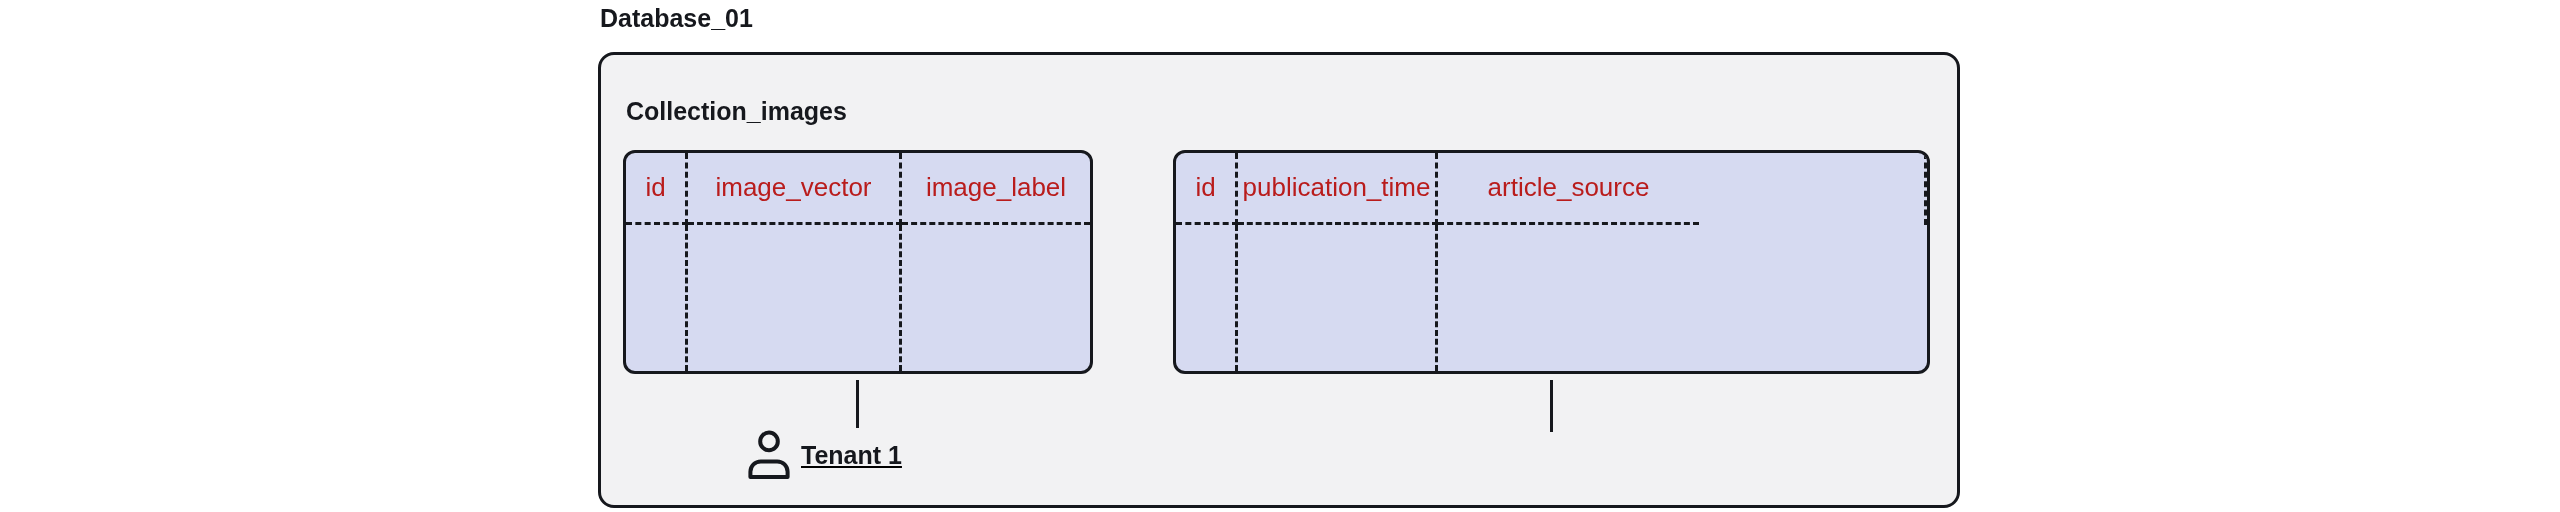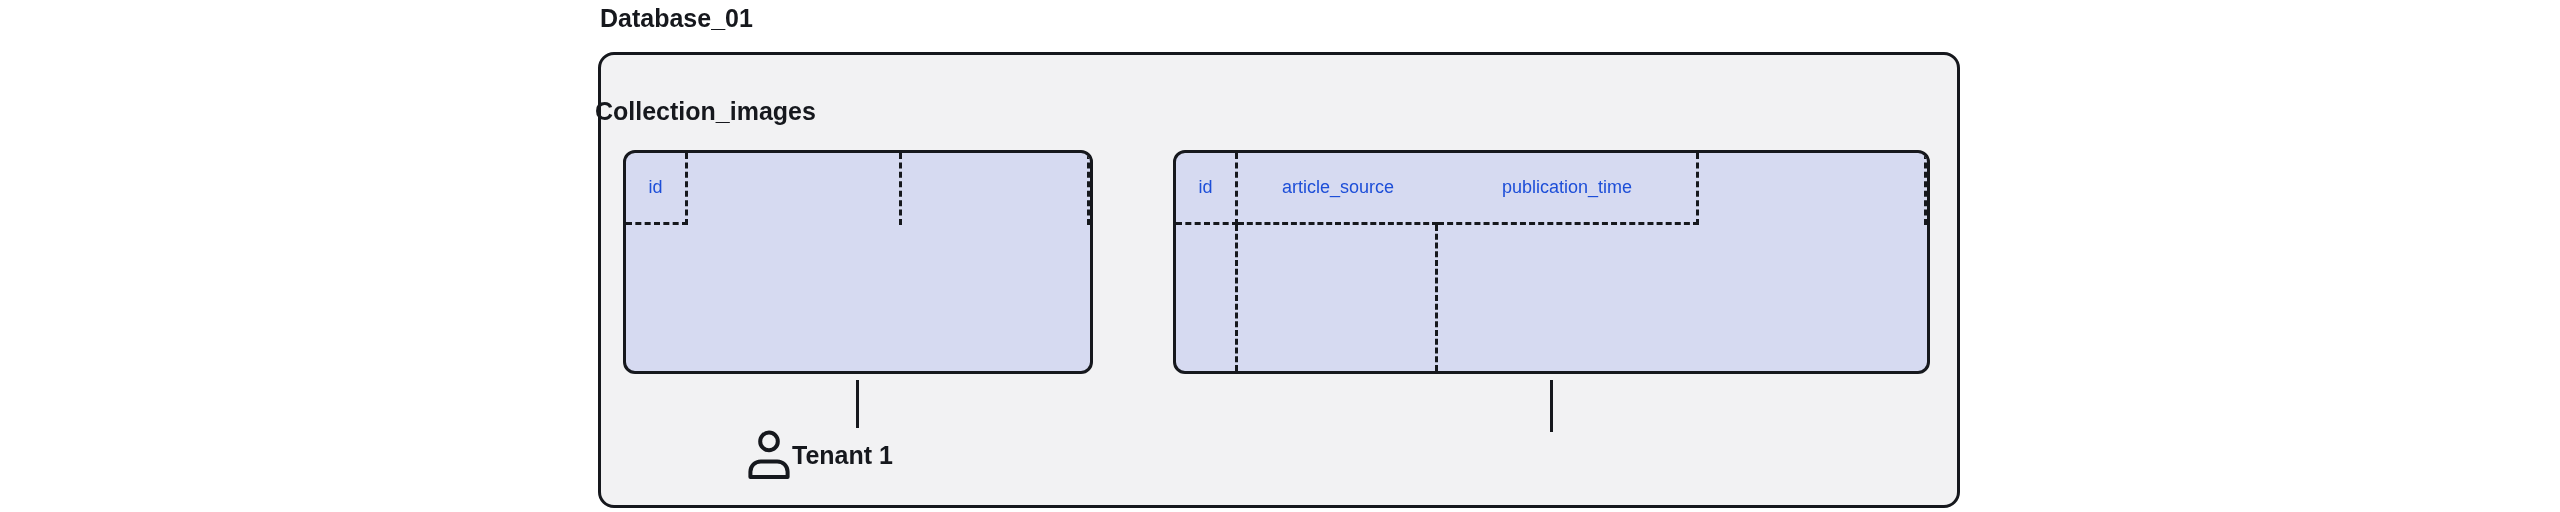--- a/index.html
+++ b/index.html
@@ -27,57 +27,59 @@
     border: 3px solid #16181d;
     border-radius: 16px;
   }
   .collection-label {
     position: absolute;
     top: 97px;
     font-size: 25px;
     font-weight: 700;
     color: #16181d;
   }
-  .label-1 { left: 595px; }
+  .label-1 { left: 626px; }
   .label-2 { left: 1174px; }
   .table {
     position: absolute;
     top: 150px;
     height: 224px;
     background: #d6daf1;
     border: 3px solid #16181d;
     border-radius: 12px;
     overflow: hidden;
     display: grid;
     grid-template-rows: 72px 1fr;
   }
   .table-1 { left: 623px; width: 470px; grid-template-columns: 62px 214px 1fr; }
   .table-2 { left: 1173px; width: 757px; grid-template-columns: 62px 200px 261px 1fr; }
   .cell {
     display: flex;
     align-items: center;
     justify-content: center;
-    font-size: 18px;
-    color: #1d4ed8;
+    font-size: 26px;
+    color: #b91c1c;
     border-right: 3px dashed #16181d;
   }
   .cell.last { border-right: none; }
   .cell.head { border-bottom: 3px dashed #16181d; }
   .cell.body { border-bottom: none; }
   .connector {
     position: absolute;
     width: 3px;
     background: #16181d;
   }
   .conn-1 { left: 856px; top: 380px; height: 48px; }
   .conn-2 { left: 1550px; top: 380px; height: 52px; }
   .tenant {
     position: absolute;
     display: flex;
     align-items: center;
+    gap: 9px;
+    text-decoration: underline;
   }
   .tenant-1 { left: 746px; top: 429px; }
   .tenant-2 { left: 1436px; top: 434px; }
   .tenant-label {
     font-size: 25px;
     font-weight: 700;
     color: #16181d;
   }
   .user-icon svg { display: block; }
 </style>
@@ -86,29 +88,31 @@
 
 <div class="canvas">
 
   <div class="db-title">Database_01</div>
 
   <div class="outer-box"></div>
 
   <div class="collection-label label-1">Collection_images</div>
   <div class="table table-1">
     <div class="cell head">id</div>
+    <div class="cell head">image_vector</div>
+    <div class="cell head last">image_label</div>
     <div class="cell body"></div>
     <div class="cell body"></div>
     <div class="cell body last"></div>
   </div>
 
   <div class="table table-2">
     <div class="cell head">id</div>
+    <div class="cell head">publication_time</div>
     <div class="cell head last">article_source</div>
-    <div class="cell head">publication_time</div>
     <div class="cell body"></div>
     <div class="cell body"></div>
     <div class="cell body"></div>
     <div class="cell body last"></div>
   </div>
 
   <div class="connector conn-1"></div>
   <div class="connector conn-2"></div>
 
   <div class="tenant tenant-1">

